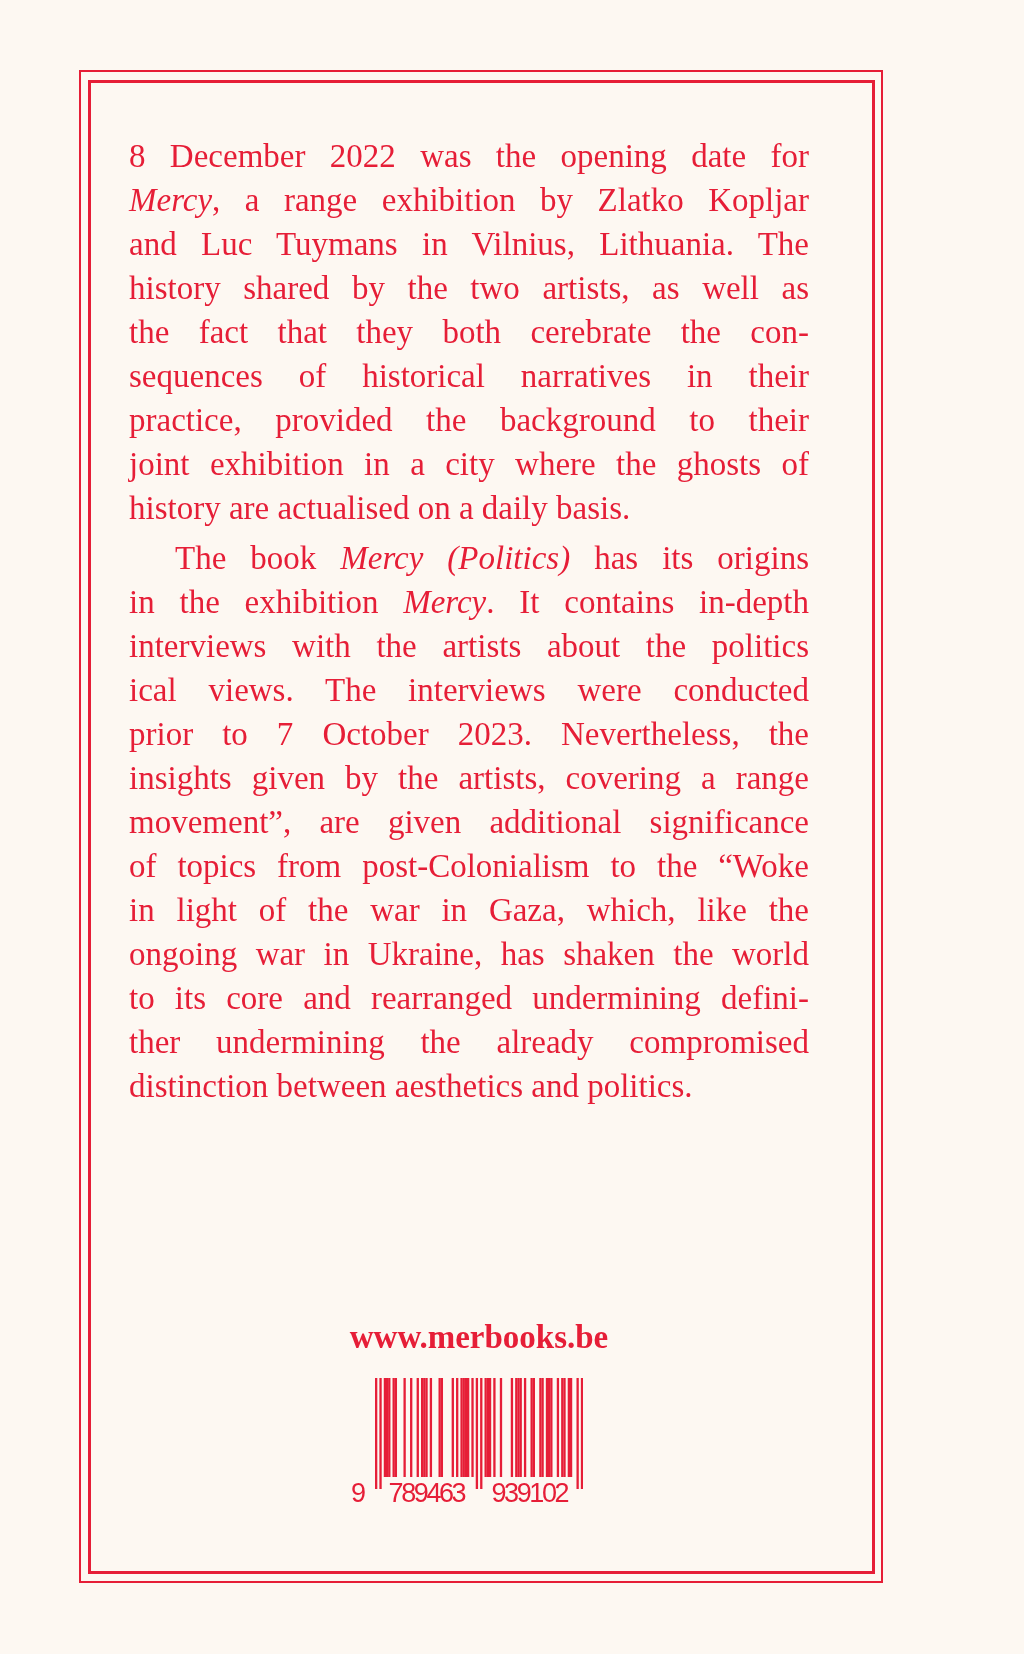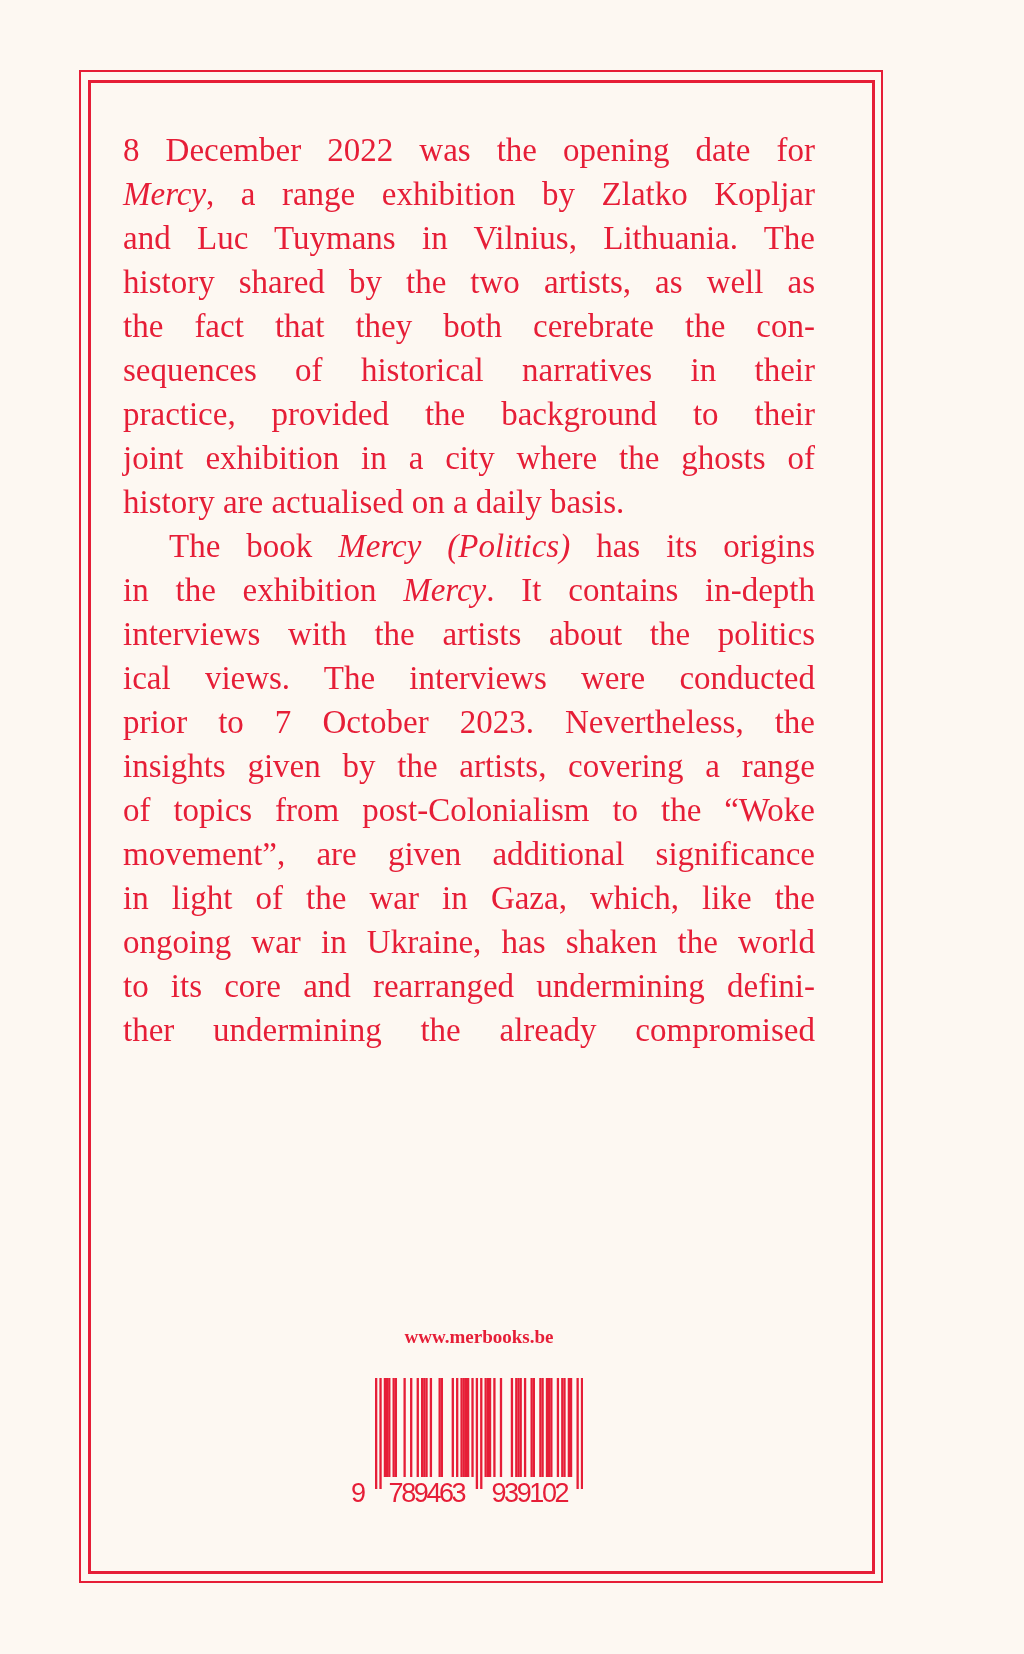--- a/index.html
+++ b/index.html
@@ -20,39 +20,39 @@
     position: absolute; left: 88px; top: 80px;
     width: 787px; height: 1494px;
     border: 3px solid #e61e37;
     box-sizing: border-box;
   }
   .blurb {
     position: absolute; left: 123px; top: 128px;
     width: 692px;
     color: #e61e37;
   }
-  .para { margin: 0; }
+  .para { margin: 6px; }
   .line {
     font-size: 33px;
     line-height: 44px;
     height: 44px;
     text-align: justify;
     text-align-last: justify;
     white-space: normal;
   }
   .line.last { text-align-last: left; }
   .line.ind  { text-indent: 46px; }
   .it { font-style: italic; }
   .website {
     position: absolute; top: 1320px; left: 479px;
     transform: translateX(-50%);
     white-space: nowrap;
     font-family: "Liberation Serif", serif;
     font-weight: 700;
-    font-size: 19px;
+    font-size: 33px;
     line-height: 34px;
     color: #e61e37;
   }
   .barcode-wrap {
     position: absolute; left: 350px; top: 1378px;
     width: 233px; height: 128px;
   }
   .barcode-wrap svg { display: block; }
 </style>
 </head>
@@ -73,26 +73,27 @@
       <div class="line"><span>joint exhibition in a city where the ghosts of</span></div>
       <div class="line last"><span>history are actualised on a daily basis.</span></div>
     </div>
     <div class="para">
       <div class="line ind"><span>The book </span><span class="it">Mercy (Politics)</span><span> has its origins</span></div>
       <div class="line"><span>in the exhibition </span><span class="it">Mercy</span><span>. It contains in-depth</span></div>
       <div class="line"><span>interviews with the artists about the politics</span></div>
       <div class="line"><span>ical views. The interviews were conducted</span></div>
       <div class="line"><span>prior to 7 October 2023. Nevertheless, the</span></div>
       <div class="line"><span>insights given by the artists, covering a range</span></div>
+      <div class="line"><span>movement”, are given additional significance</span></div>
       <div class="line"><span>of topics from post-Colonialism to the “Woke</span></div>
-      <div class="line"><span>movement”, are given additional significance</span></div>
       <div class="line"><span>in light of the war in Gaza, which, like the</span></div>
       <div class="line"><span>ongoing war in Ukraine, has shaken the world</span></div>
       <div class="line"><span>to its core and rearranged undermining defini-</span></div>
       <div class="line"><span>ther undermining the already compromised</span></div>
+      <div class="line last"><span>distinction between aesthetics and politics.</span></div>
     </div>
   </div>
 
 <div class="website">www.merbooks.be</div>
 
 <div class="barcode-wrap">
   <svg id="barcode-svg" width="233" height="128" viewBox="0 0 233 128" xmlns="http://www.w3.org/2000/svg">
       <rect x="25.00" y="0" width="2.31" height="111" fill="#e61e37"></rect>
       <rect x="29.38" y="0" width="2.31" height="111" fill="#e61e37"></rect>
       <rect x="33.76" y="0" width="2.31" height="99" fill="#e61e37"></rect>

